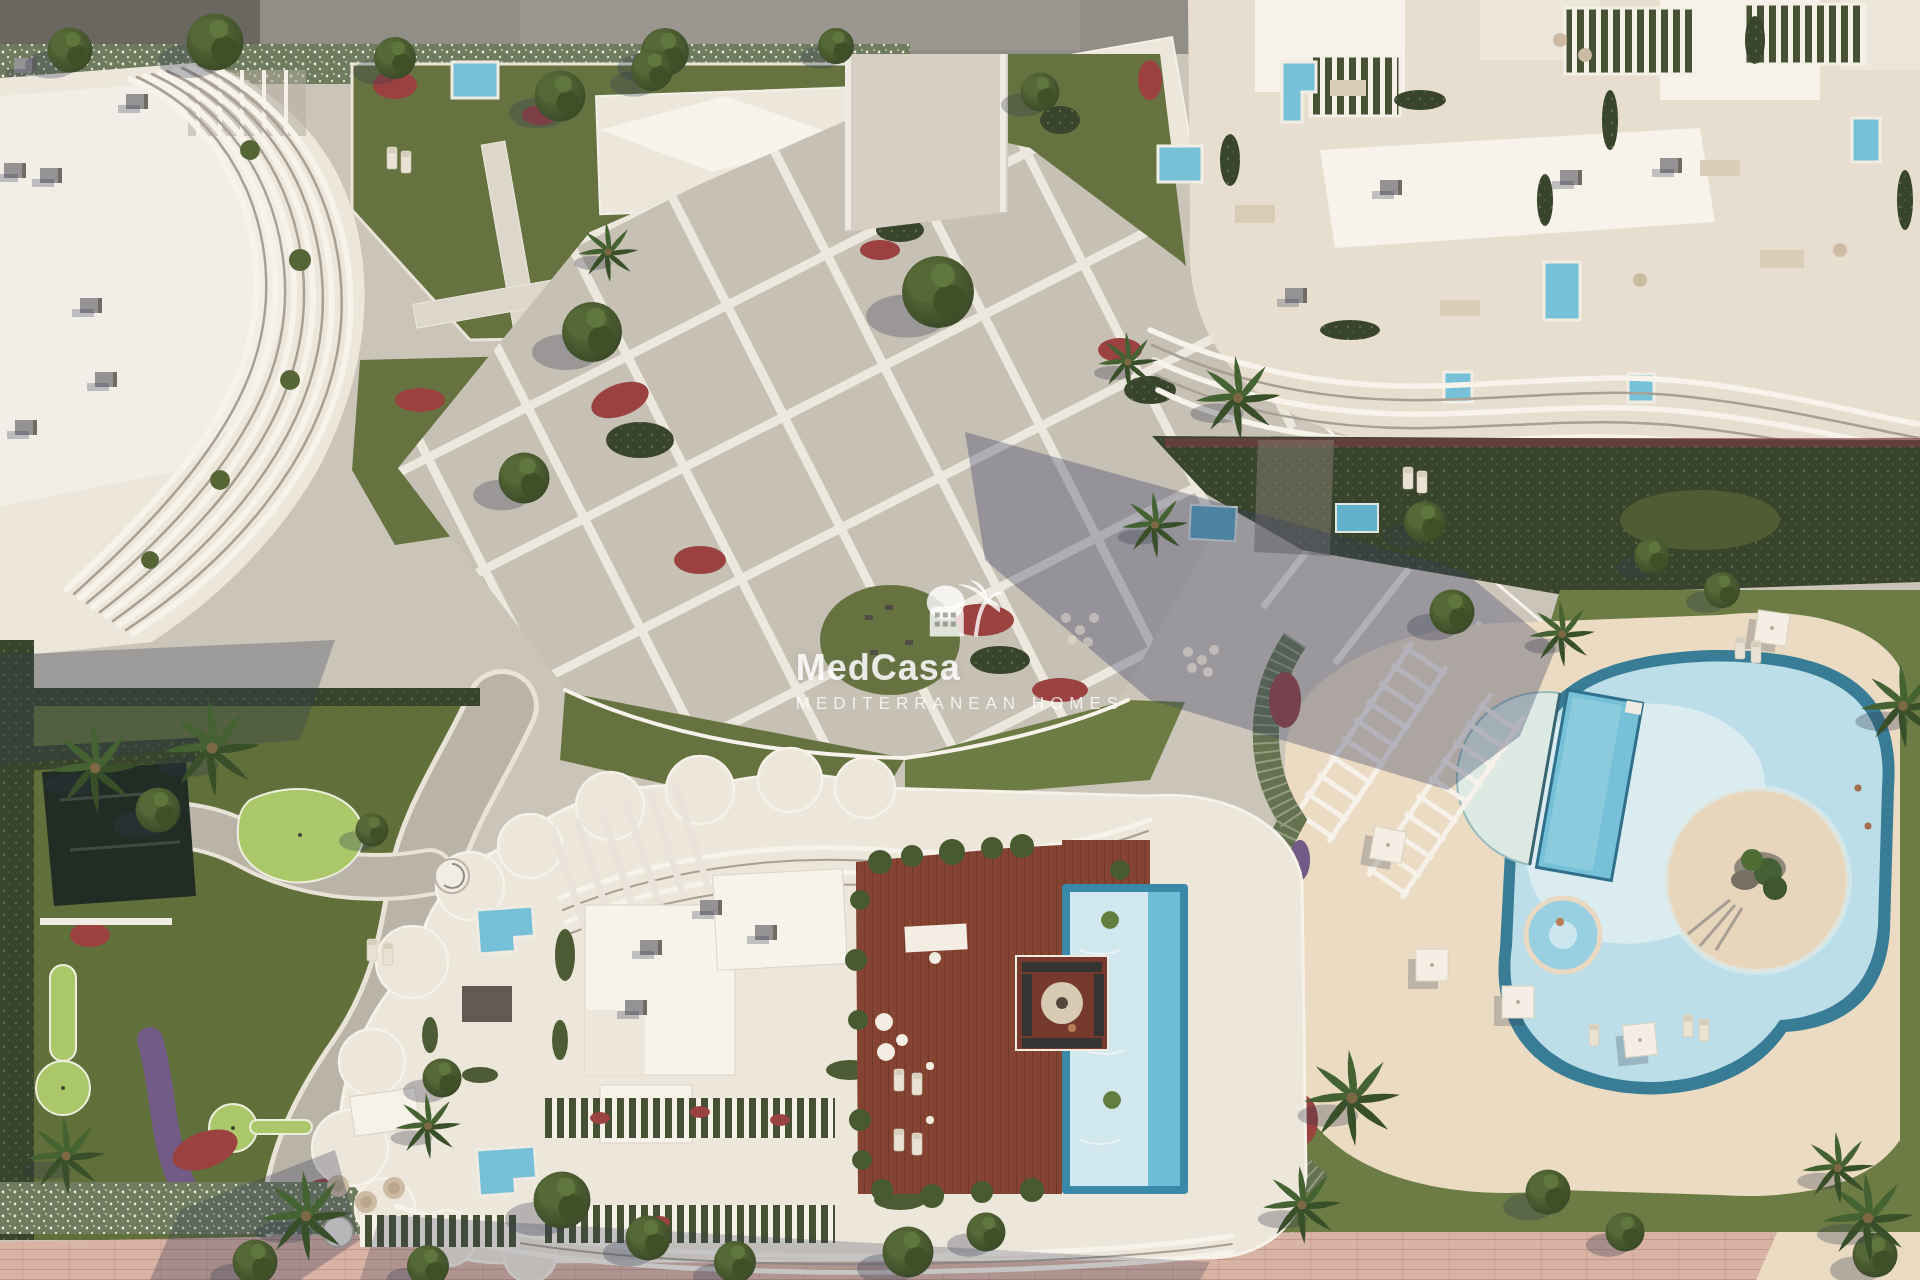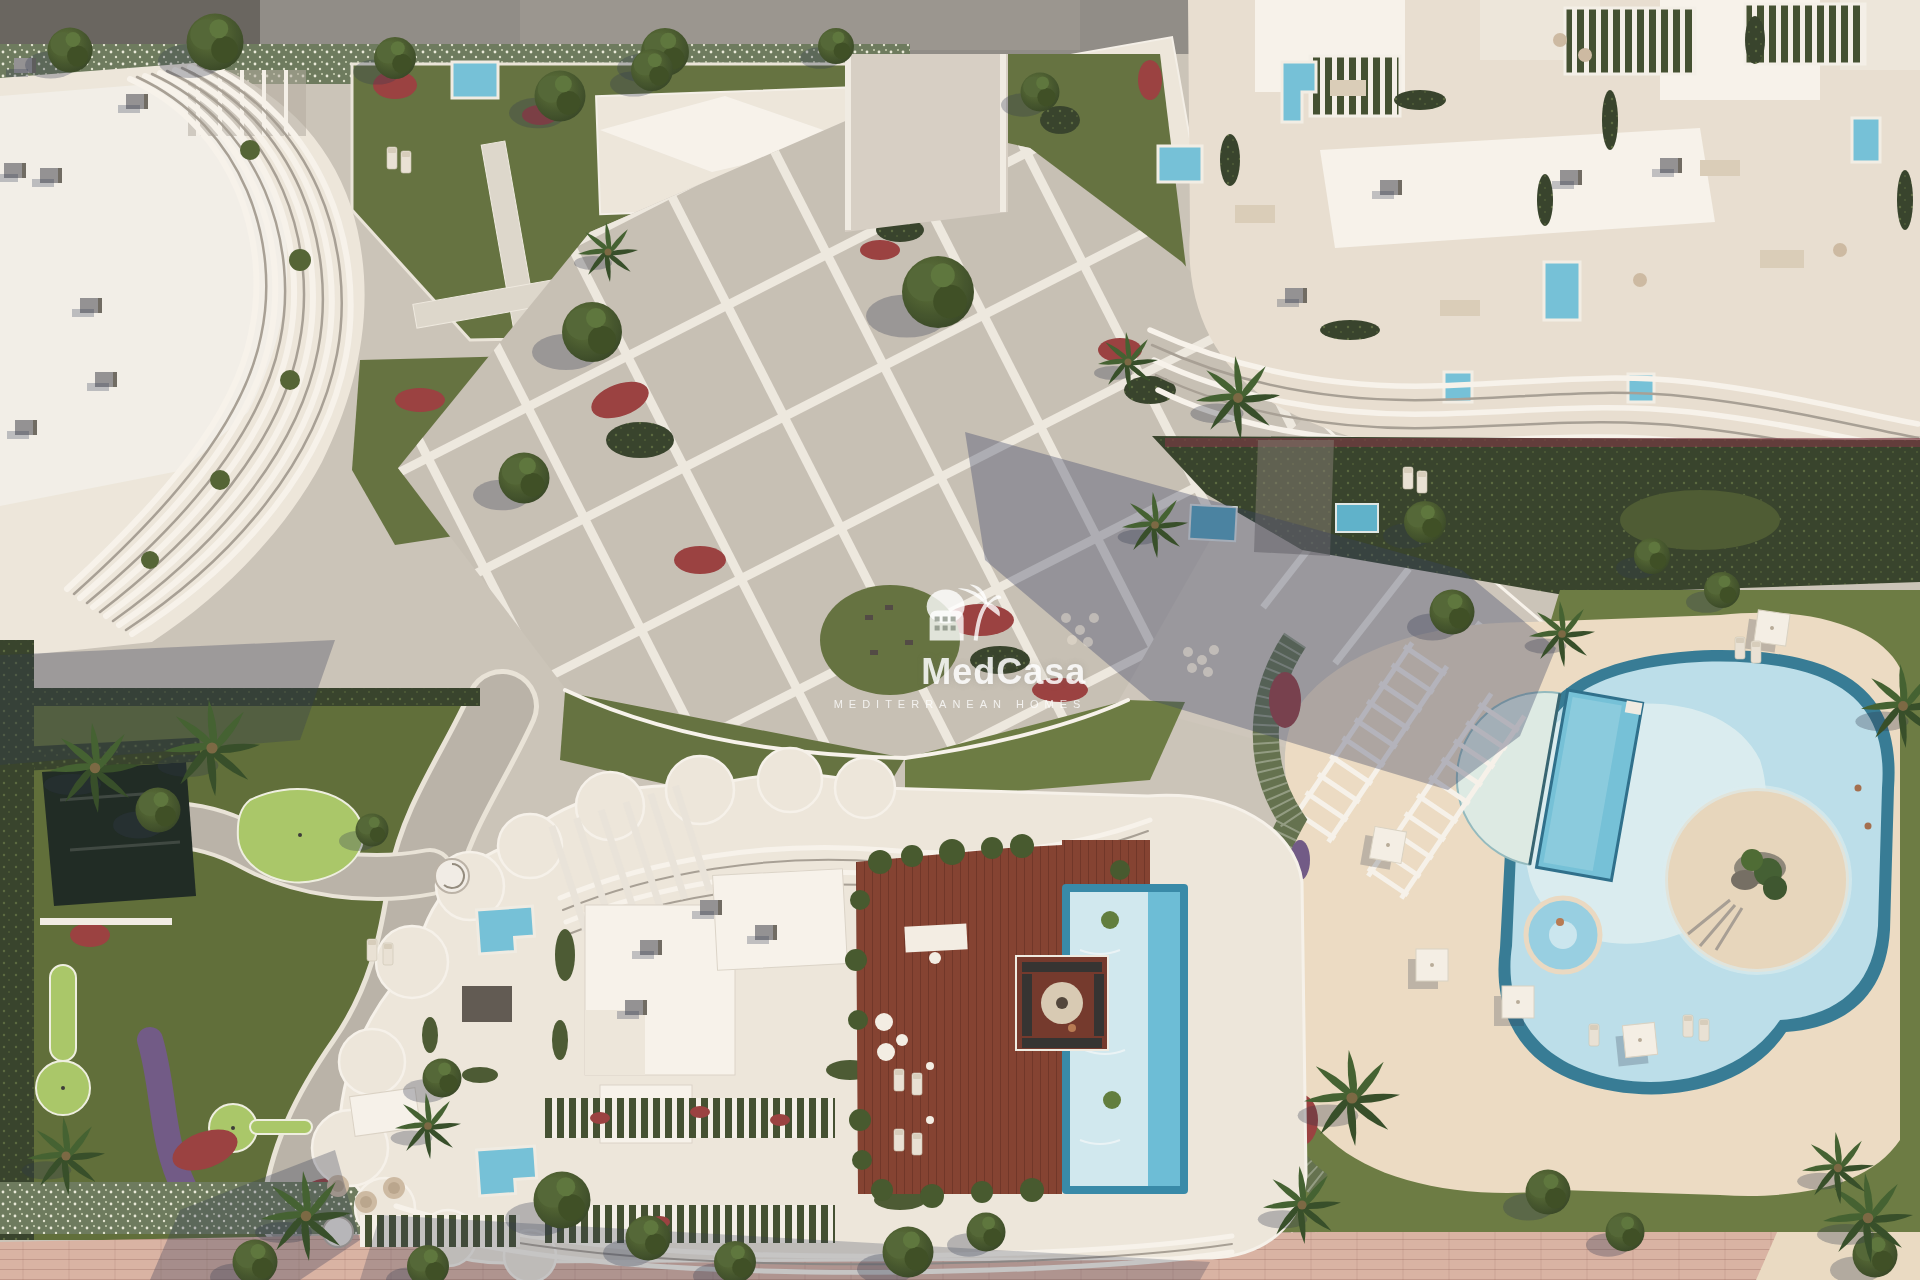--- a/index.html
+++ b/index.html
@@ -10,24 +10,24 @@
   .f-paving{fill:var(--paving)} .f-road{fill:var(--road)} .f-cream{fill:var(--cream)}
   .f-white{fill:var(--whiteRoof)} .f-stone{fill:var(--stone)} .f-lawn{fill:var(--lawn)}
   .f-lawnb{fill:var(--lawnBright)} .f-putt{fill:var(--putting)} .f-red{fill:var(--redFlower)}
   .f-purple{fill:var(--purpleFlower)} .f-pool{fill:var(--poolBlue)} .f-rim{fill:var(--poolRim)}
   .f-lagoon{fill:var(--lagoon)} .f-lagpale{fill:var(--lagoonPale)} .f-sand{fill:var(--sand)}
   .f-island{fill:var(--islandSand)} .f-wood{fill:var(--deckWood)}
   .f-shadow{fill:var(--shadowBlue)} .f-prom{fill:var(--promenade)} .f-pond{fill:var(--pondDark)}
   .s-wht{stroke:var(--whiteRoof);fill:none;stroke-linecap:round}
   .s-gap{stroke:#a49e94;fill:none;stroke-linecap:round}
   .watermark{position:absolute;left:50%;top:50.5%;transform:translate(-50%,-50%);
-             text-align:right;pointer-events:none;}
+             text-align:left;pointer-events:none;}
   .wm-brand{color:rgba(255,255,255,.85);font-weight:bold;font-size:36px;letter-spacing:1px;
             text-shadow:0 0 6px rgba(120,120,110,.25);}
-  .wm-tag{color:rgba(255,255,255,.78);font-size:11px;letter-spacing:6px;margin-top:5px;}
+  .wm-tag{color:rgba(255,255,255,.78);font-size:17px;letter-spacing:6px;margin-top:5px;}
   .wm-logo{display:block;margin:0 auto 6px auto;}
 </style>
 </head>
 <body>
 
 <div class="stage">
 <svg class="scene" width="1920" height="1280" viewBox="0 0 1920 1280">
   <defs>
     <pattern id="hedgeL" width="12" height="12" patternUnits="userSpaceOnUse">
       <rect width="12" height="12" fill="#67775a"></rect>

